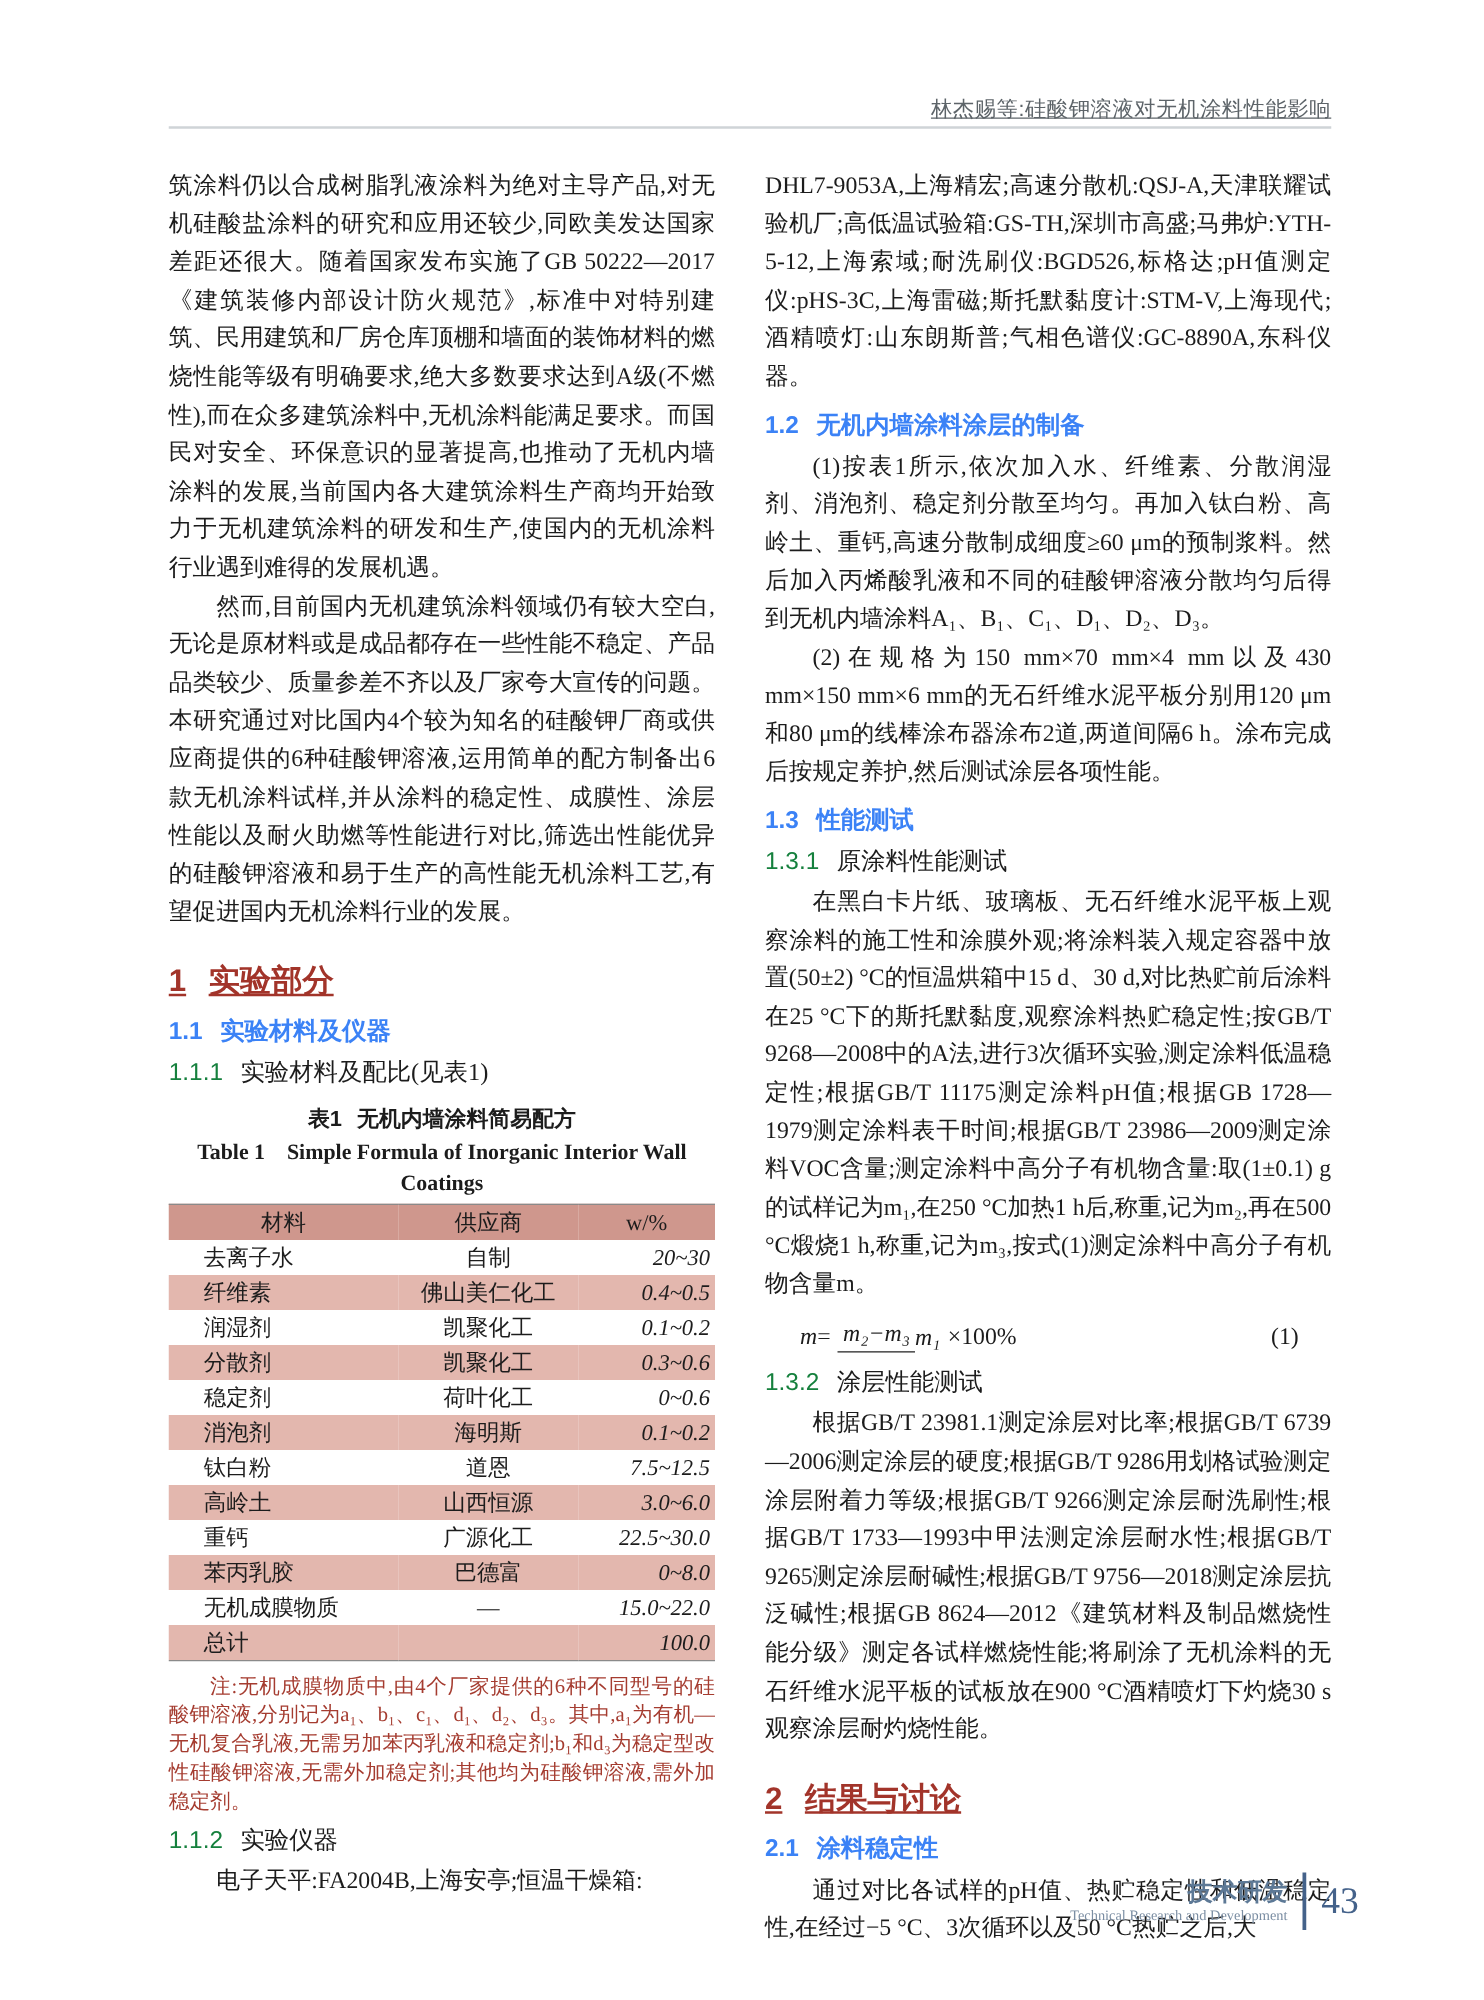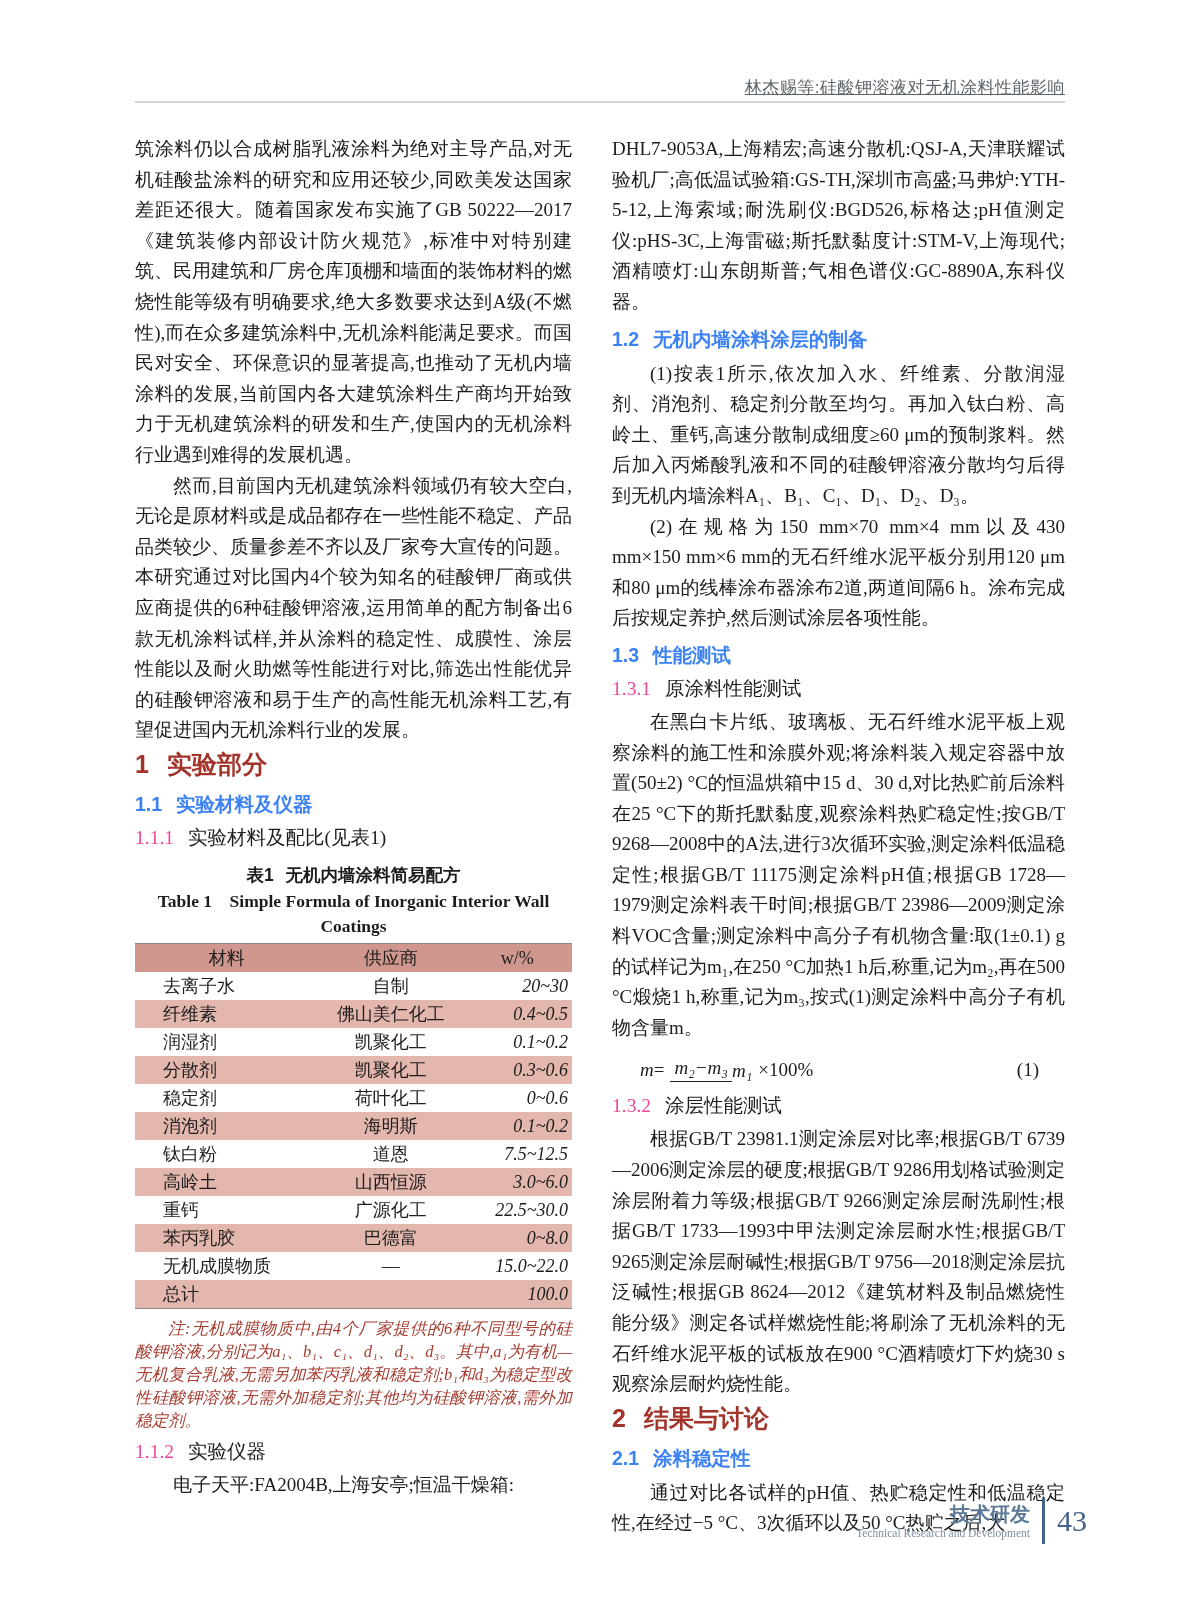--- a/index.html
+++ b/index.html
@@ -14,30 +14,30 @@
     font-size:17px;color:#5d6469;letter-spacing:.5px;text-decoration:underline;
   }
   .head-rule{position:absolute;top:101px;left:135px;width:930px;height:2px;background:#cfd4d7;}
   .col{position:absolute;top:134px;}
   .col-left{left:135px;width:437px;}
   .col-right{left:612px;width:453px;}
   p.body{margin:0;font-size:19px;line-height:30.6px;text-align:justify;}
   p.indent{text-indent:2em;}
   .h1{
     font-family:"Liberation Sans","DejaVu Sans",sans-serif;
-    color:#a2342a;font-weight:bold;font-size:25px;margin:2px 0 10px 0;
+    color:#a2342a;font-weight:bold;font-size:25px;margin:22px 0 10px 0;text-decoration:underline;
   }
   .h1 .num{margin-right:18px;}
   .h2{
     font-family:"Liberation Sans","DejaVu Sans",sans-serif;
     color:#3b82f6;font-weight:bold;font-size:19.5px;margin:8px 0 6px 0;
   }
   .h2 .num{margin-right:14px;}
   .h3{font-size:19.5px;margin:6px 0 5px 0;}
-  .h3 .num{font-family:Liberation Serif, serif;color:#ec4899;margin-right:14px;}
+  .h3 .num{font-family:Liberation Sans, sans-serif;color:#15803d;margin-right:14px;}
   .cap-zh{
     font-family:"Liberation Sans","DejaVu Sans",sans-serif;
     font-weight:bold;font-size:17.5px;text-align:center;margin-top:12px;
   }
   .cap-zh .cap-label{margin-right:12px;}
   .cap-en{
     font-weight:bold;font-size:17.5px;text-align:center;line-height:25px;margin:2px auto 4px auto;width:92%;
   }
   table.formula-table{
     width:100%;border-collapse:collapse;font-size:18px;margin-top:4px;
@@ -46,21 +46,21 @@
   table.formula-table th,table.formula-table td{
     padding:3px 4px;line-height:22px;font-weight:normal;
   }
   table.formula-table th{background:#cf978d;text-align:center;}
   table.formula-table td:first-child{text-align:left;padding-left:28px;width:42%;}
   table.formula-table td:nth-child(2){text-align:center;width:33%;}
   table.formula-table td:nth-child(3){text-align:right;width:25%;font-style:italic;}
   table.formula-table tr.alt{background:#e3b7ae;padding-left:20px;}
   .note{
     margin:8px 0 0 0;font-size:16.5px;line-height:23px;color:#a53c30;
-    text-align:justify;text-indent:2em;font-style:italic;
+    text-align:justify;text-indent:2em;
   }
   .formula-row{
     display:flex;align-items:center;font-size:19px;margin:14px 0 10px 0;padding-left:28px;
   }
   .f-it{font-style:italic;}
   .frac{display:inline-flex;flex-direction:row;align-items:center;margin:0 6px;vertical-align:middle;}
   .frac .num-part{padding:0 4px 2px 4px;border-bottom:1.6px solid #222;}
   .frac .den-part{padding-top:2px;}
   .eq-label{margin-left:auto;margin-right:26px;}
   .footer{

